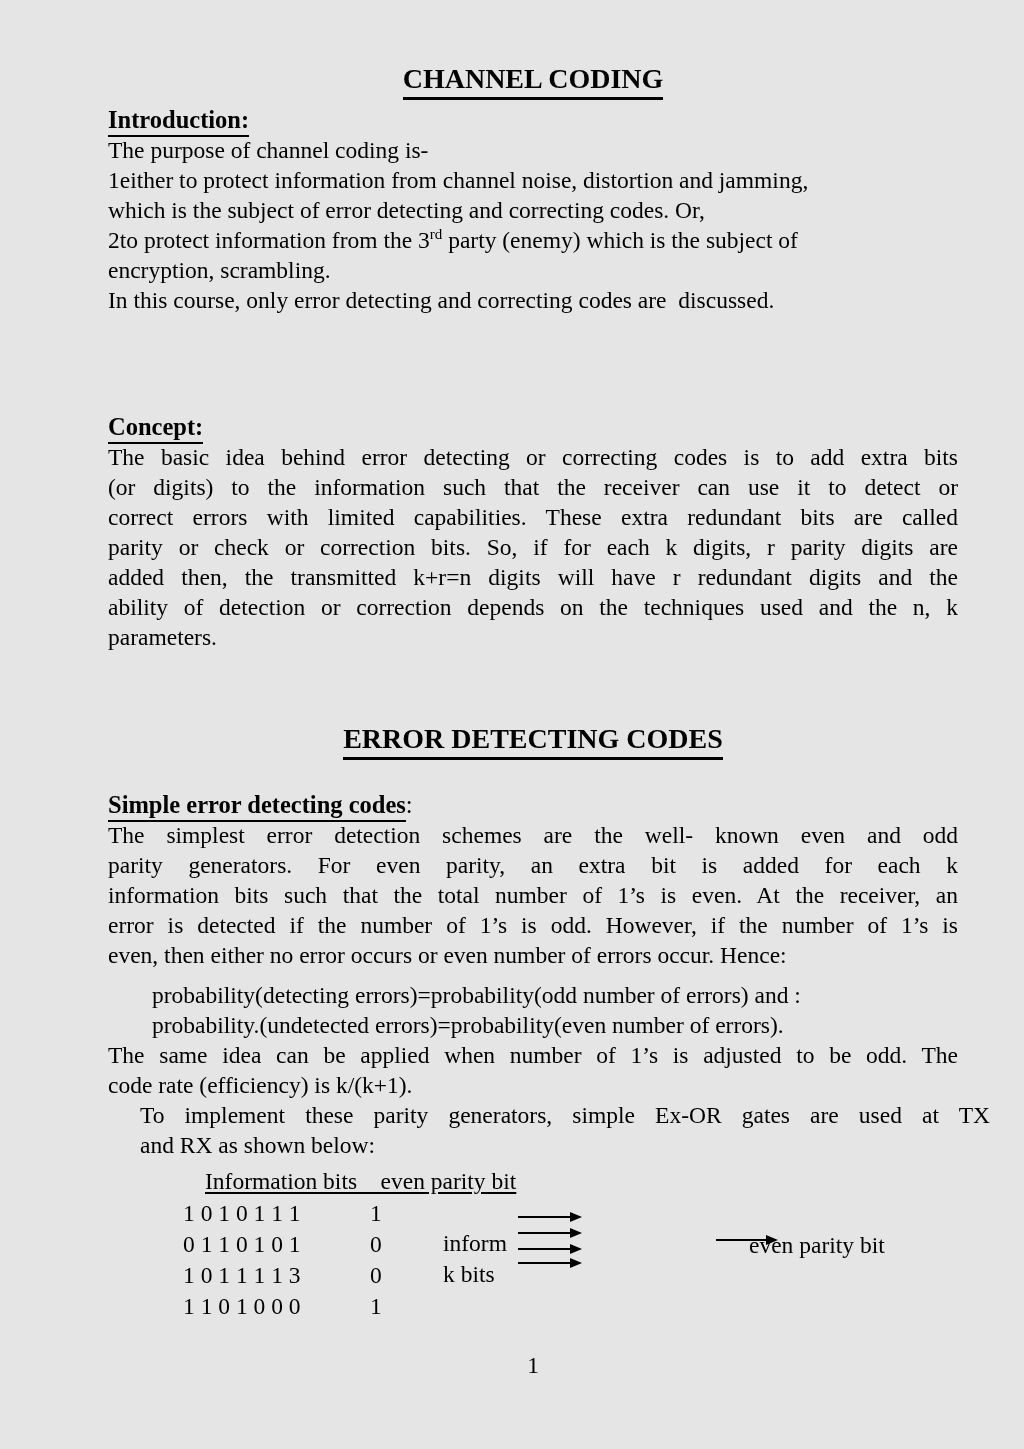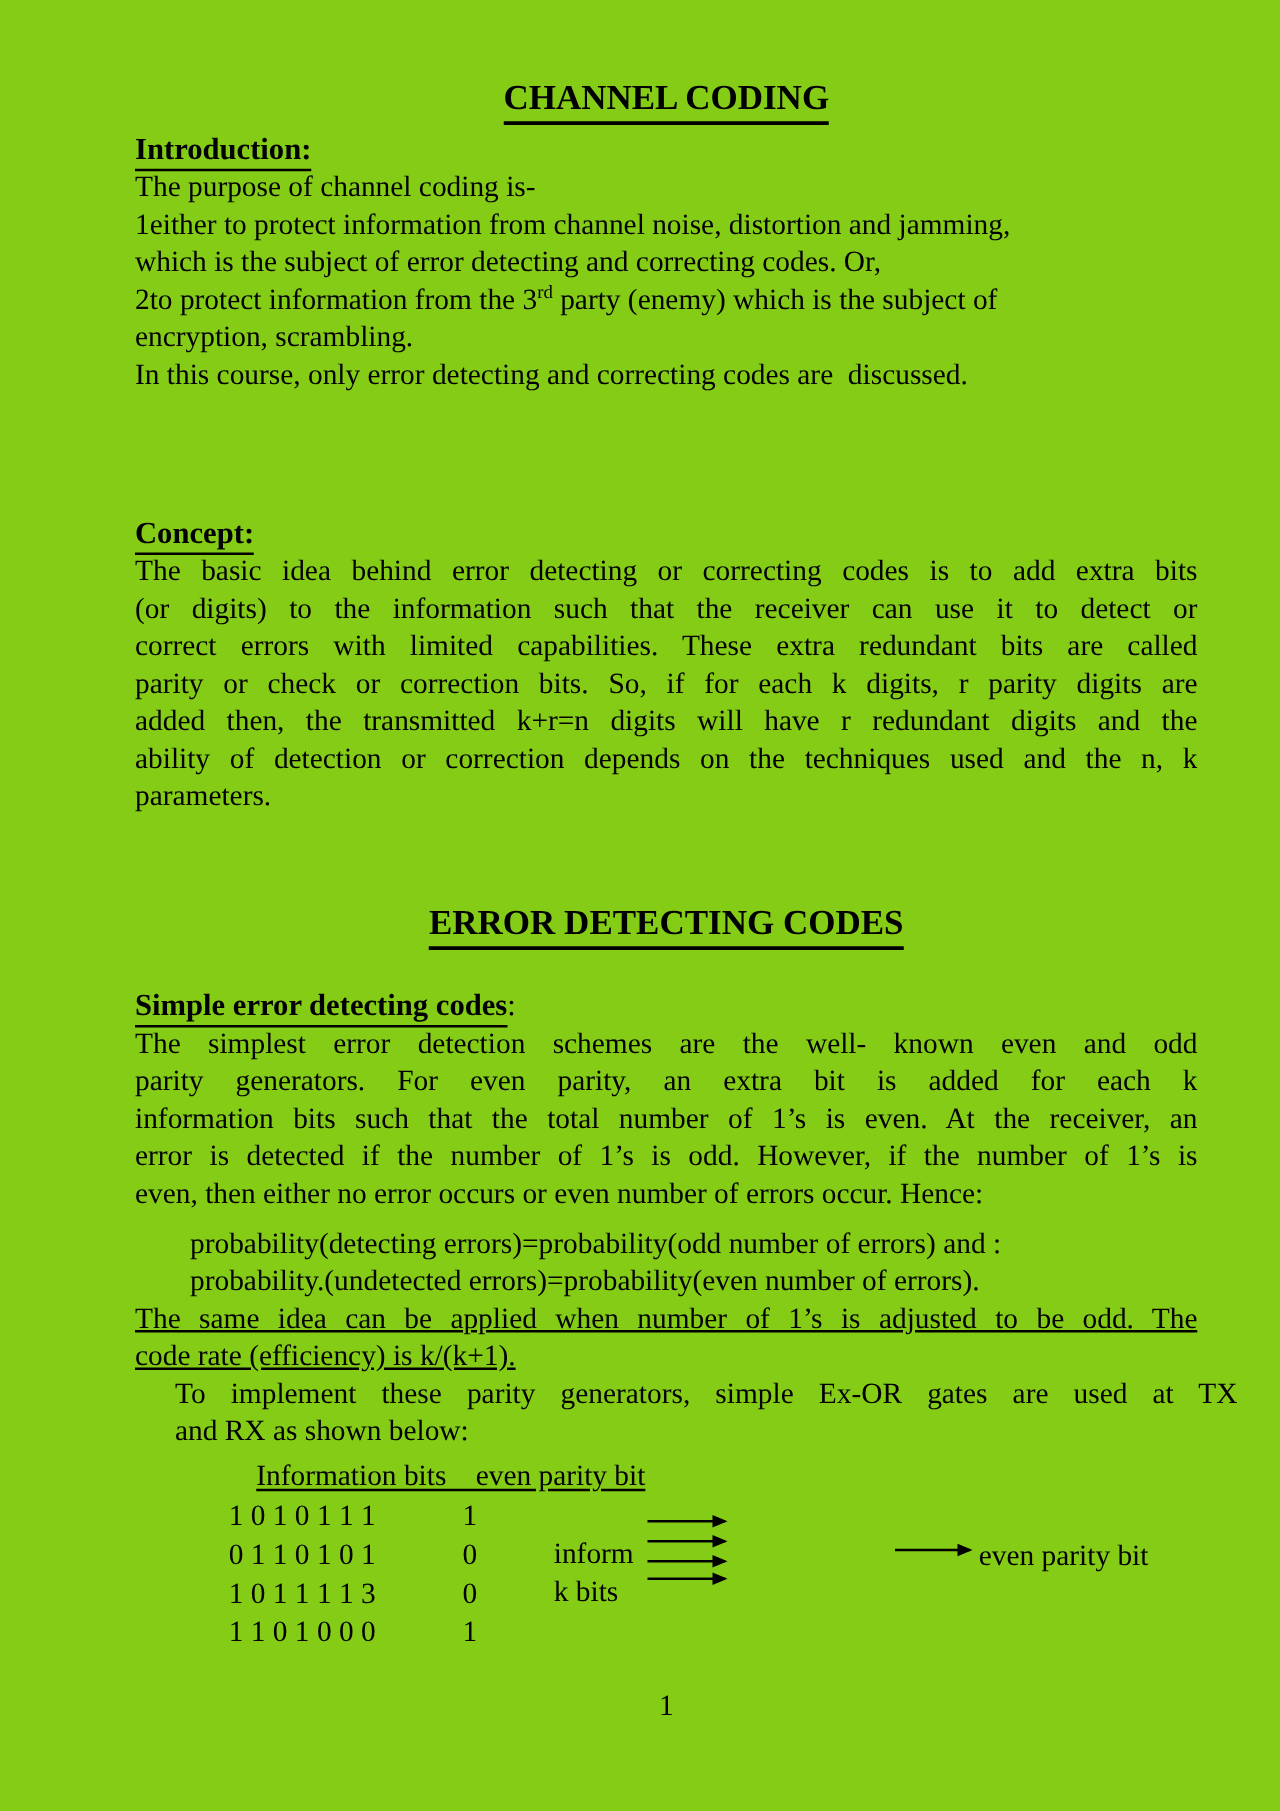--- a/index.html
+++ b/index.html
@@ -1,19 +1,19 @@
 <!DOCTYPE html>
 <html><head>
 <meta charset="utf-8">
 <style>
   html,body{margin:0;padding:0;background:#ffffff;}
   .page{
     position:relative;
     width:1024px;height:1449px;
-    background:#84cc16;
+    background:#e5e5e5;
     color:#000;
     font-family:"Liberation Serif","DejaVu Serif",serif;
     font-size:23.5px;
     line-height:30px;
     overflow:hidden;
   }
   .abs{position:absolute;}
   .content{left:108px;width:850px;}
   .center{text-align:center;}
   .h1 span,.h2 span{
@@ -130,21 +130,21 @@
   <div>The simplest error detection schemes are the well- known even and odd</div>
       <div>parity generators. For even parity, an extra bit is added for each k</div>
       <div>information bits such that the total number of 1’s is even. At the receiver, an</div>
       <div>error is detected if the number of 1’s is odd. However, if the number of 1’s is</div>
       <div>even, then either no error occurs or even number of errors occur. Hence:</div>
     </div>
 
   <div class="abs indent" style="left:152px;top:980px;">probability(detecting errors)=probability(odd number of errors) and :</div>
   <div class="abs indent" style="left:152px;top:1010px;">probability.(undetected errors)=probability(even number of errors).</div>
 
-  <div class="abs content jpara" style="top:1040px;text-decoration:underline;">
+  <div class="abs content jpara" style="top:1040px;">
 
   <div>The same idea can be applied when number of 1’s is adjusted to be odd. The</div>
       <div>code rate (efficiency) is k/(k+1).</div>
     </div>
 
   <div class="abs content jpara" style="top:1100px;margin-left:32px;">
 
   <div>To implement these parity generators, simple Ex-OR gates are used at TX</div>
       <div>and RX as shown below:</div>
     </div>
@@ -164,17 +164,17 @@
   <div class="abs lbl" style="left:443px;top:1228px;">inform</div>
   <div class="abs lbl" style="left:443px;top:1259px;">k bits</div>
 
   <div class="arrow" style="left:518px;top:1216px;width:62px;"></div>
   <div class="arrow" style="left:518px;top:1232px;width:62px;"></div>
   <div class="arrow" style="left:518px;top:1248px;width:62px;"></div>
   <div class="arrow" style="left:518px;top:1262px;width:62px;"></div>
 
 
   <div class="arrow" style="left:716px;top:1239px;width:60px;"></div>
-  <div class="abs lbl" style="left:783px;top:1230px;">even parity bit</div>
+  <div class="abs lbl" style="left:749px;top:1230px;">even parity bit</div>
 
   <div class="abs content center" style="top:1350px;">1</div>
 
 </div>
 
 </body></html>

